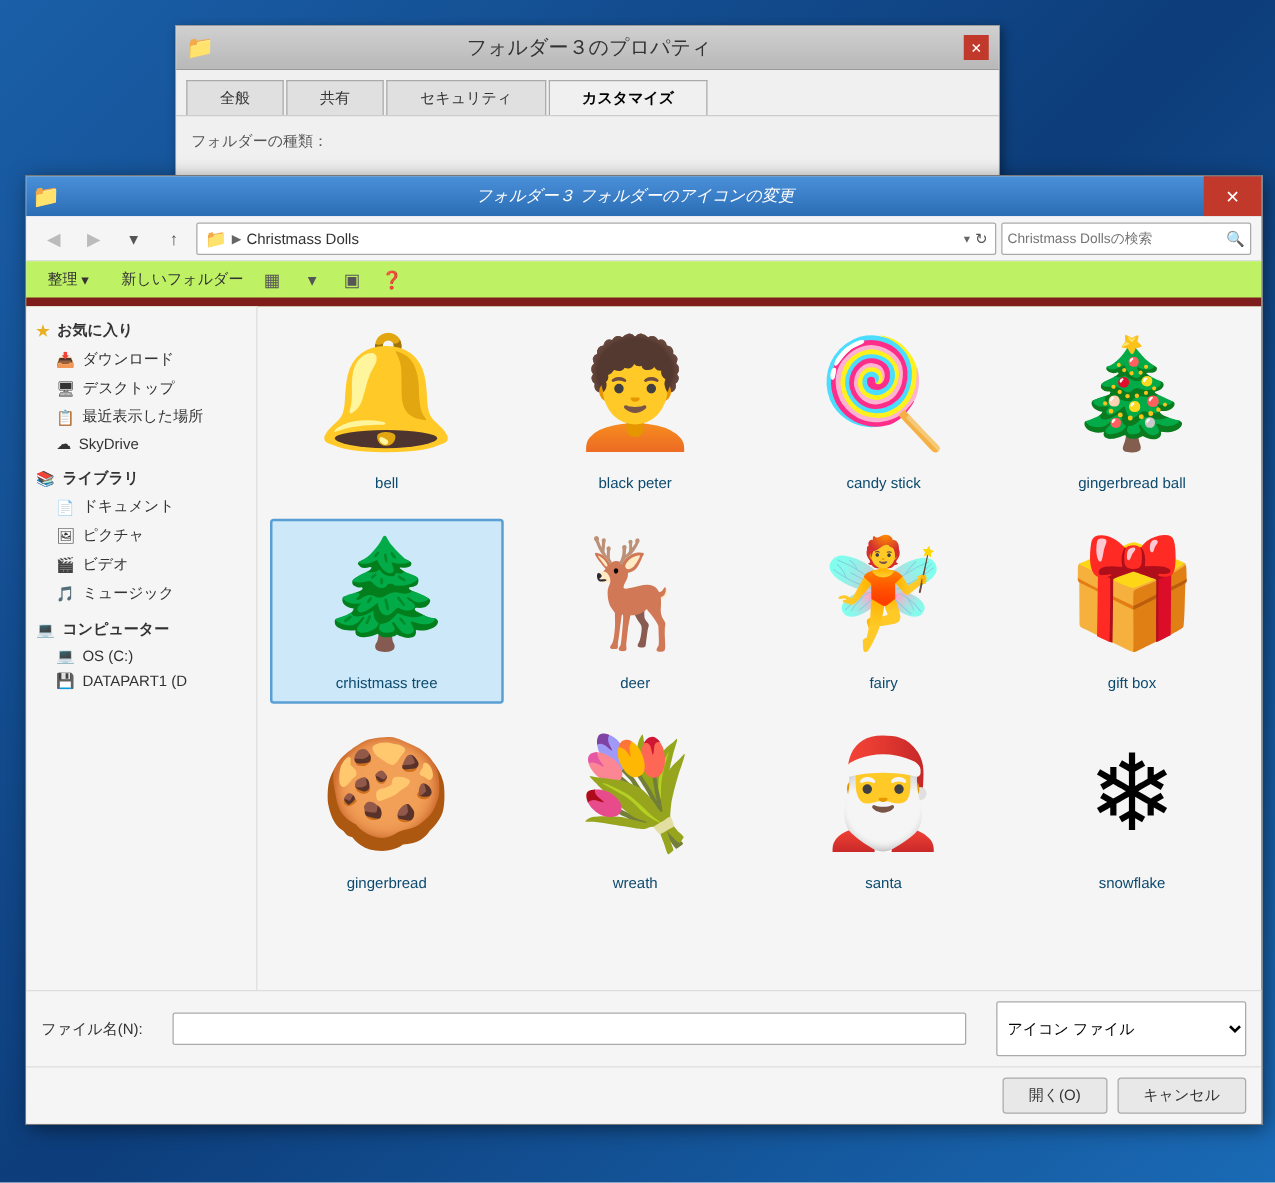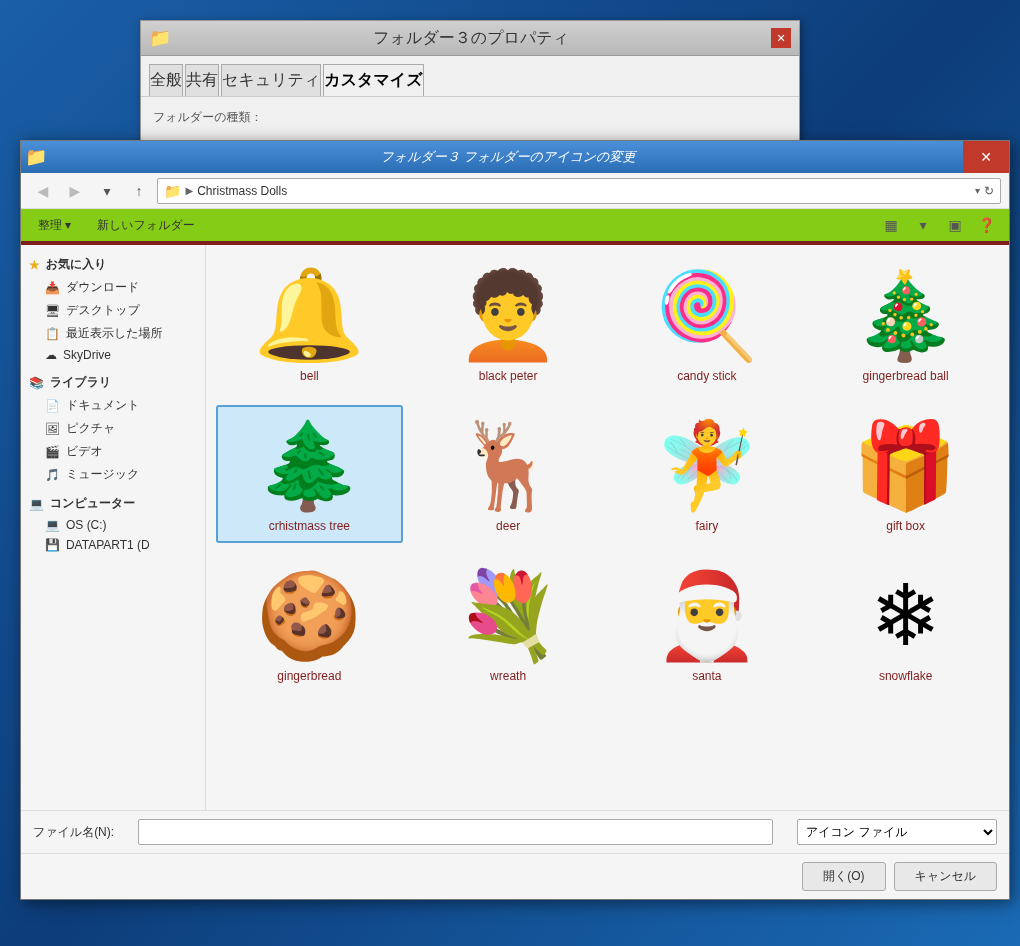--- a/index.html
+++ b/index.html
@@ -44,25 +44,25 @@
       font-size: 11px;
       display: flex; align-items: center; justify-content: center;
     }
     .bg-dialog-tabs {
       display: flex;
       padding: 8px 8px 0;
       background: #f0f0f0;
       gap: 2px;
     }
     .bg-tab {
-      padding: 5px 0;
+      padding: 5px 26px;
       background: #e0e0e0;
       border: 1px solid #aaa;
       border-bottom: none;
-      font-size: 16px;
+      font-size: 12px;
       color: #333;
       cursor: pointer;
     }
     .bg-tab.active {
       background: #f0f0f0;
       font-weight: bold;
       color: #000;
     }
     .bg-dialog-content {
       padding: 12px;
@@ -179,26 +179,26 @@
       outline: none;
       font-size: 11px;
       color: #888;
       flex: 1;
       background: transparent;
     }
     .search-icon { color: #777; font-size: 12px; }
 
     
     .organize-bar {
-      background: #84cc16;
+      background: #bef264;
       padding: 4px 8px;
       display: flex;
       align-items: center;
-      justify-content: space-between;
-      border-bottom: 4px solid #7f1d1d;
+      justify-content: flex-start;
+      border-bottom: 7px solid #7f1d1d;
       height: 36px;
       flex-shrink: 0;
     }
     .organize-left { display: flex; align-items: center; gap: 8px; }
     .organize-btn {
       padding: 3px 8px;
       background: transparent;
       border: 1px solid transparent;
       border-radius: 2px;
       font-size: 12px;
@@ -299,22 +299,22 @@
       width: 100px;
       height: 100px;
       display: flex;
       align-items: center;
       justify-content: center;
       font-size: 80px;
       line-height: 1;
     }
     .file-name {
       font-size: 12px;
-      color: #7f1d1d;
-      margin-top: 4px;
+      color: #0c4a6e;
+      margin-top: 14px;
       text-align: center;
       word-break: break-word;
     }
 
     
     .bottom-bar {
       background: #f5f5f5;
       border-top: 1px solid #ddd;
       padding: 8px 12px;
       display: flex;
@@ -330,21 +330,21 @@
     .filename-input {
       flex: 1;
       height: 26px;
       border: 1px solid #aaa;
       border-radius: 2px;
       padding: 0 6px;
       font-size: 12px;
     }
     .file-type-dropdown {
       width: 200px;
-      height: 26px;
+      height: 44px;
       border: 1px solid #aaa;
       border-radius: 2px;
       background: white;
       font-size: 12px;
       padding: 0 4px;
     }
 
     .action-buttons {
       background: #f5f5f5;
       border-top: 1px solid #ddd;
@@ -405,20 +405,24 @@
     </button>
     <button class="nav-btn">
       <span>↑</span>
     </button>
     <div class="address-bar">
       <span class="address-bar-icon">📁</span>
       <span class="address-bar-chevron">▶</span>
       <span class="address-bar-text">Christmass Dolls</span>
       <span class="address-bar-dropdown">▾</span>
       <span class="address-bar-refresh">↻</span>
+    </div>
+    <div class="search-bar">
+      <input type="text" placeholder="Christmass Dollsの検索" style="">
+      <span class="search-icon">🔍</span>
     </div>
   </div>
 
   <div class="organize-bar">
     <div class="organize-left">
       <button class="organize-btn">
         <span>整理</span>
         <span>▾</span>
       </button>
       <button class="organize-btn">

